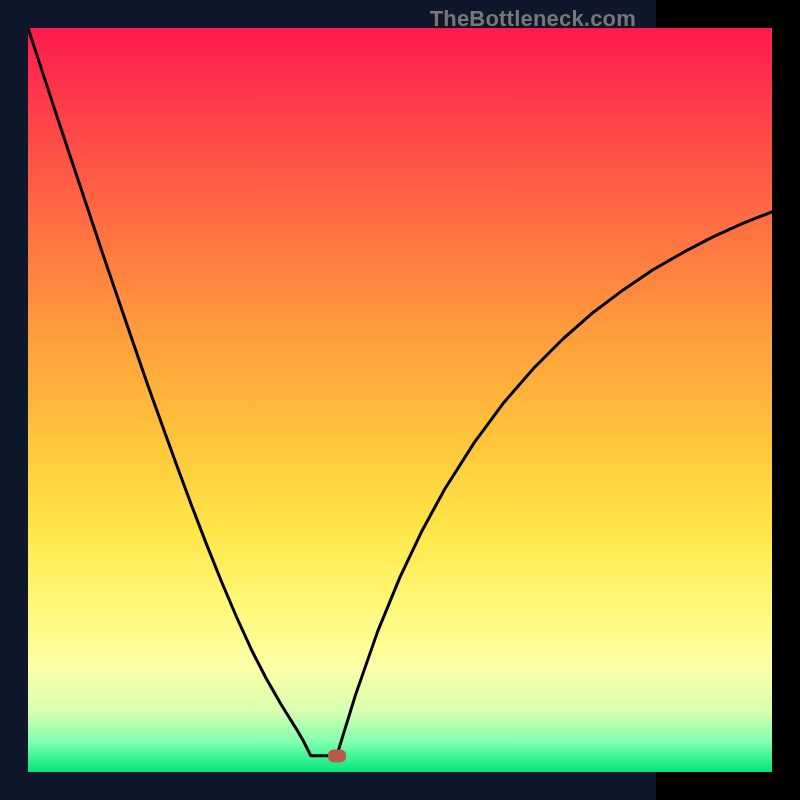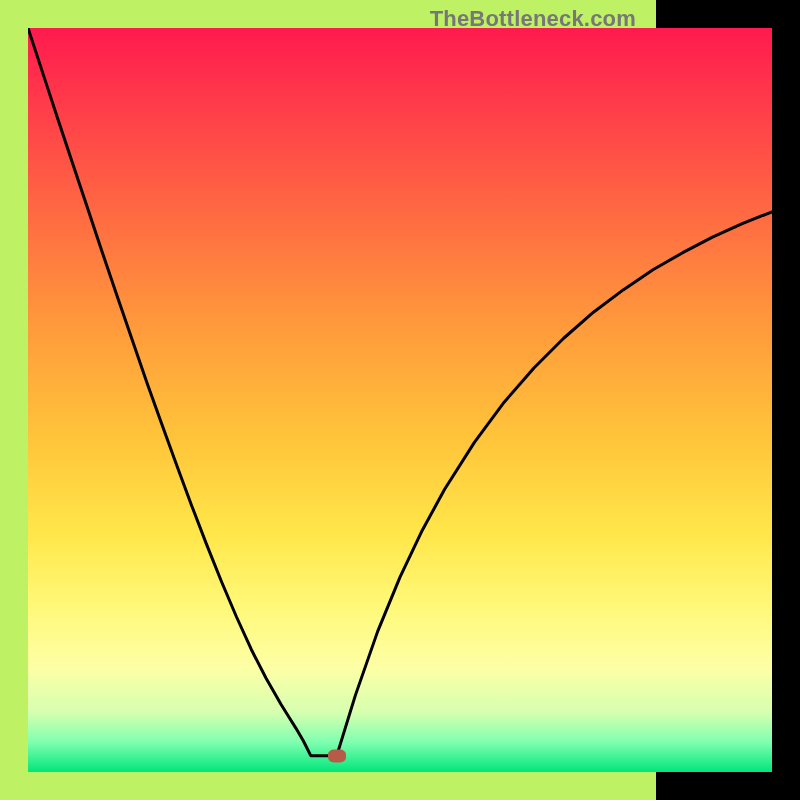--- a/index.html
+++ b/index.html
@@ -8,21 +8,21 @@
     width: 800px;
     height: 800px;
     background: #000;
     font-family: Arial, Helvetica, sans-serif;
     overflow: hidden;
   }
   .frame {
     position: relative;
     width: 656px;
     height: 800px;
-    background: #bef264;
+    background: #0f172a;
   }
   .watermark {
     position: absolute;
     top: 6px;
     right: 20px;
     color: #777;
     font-size: 22px;
     font-weight: 600;
     letter-spacing: 0.2px;
   }

